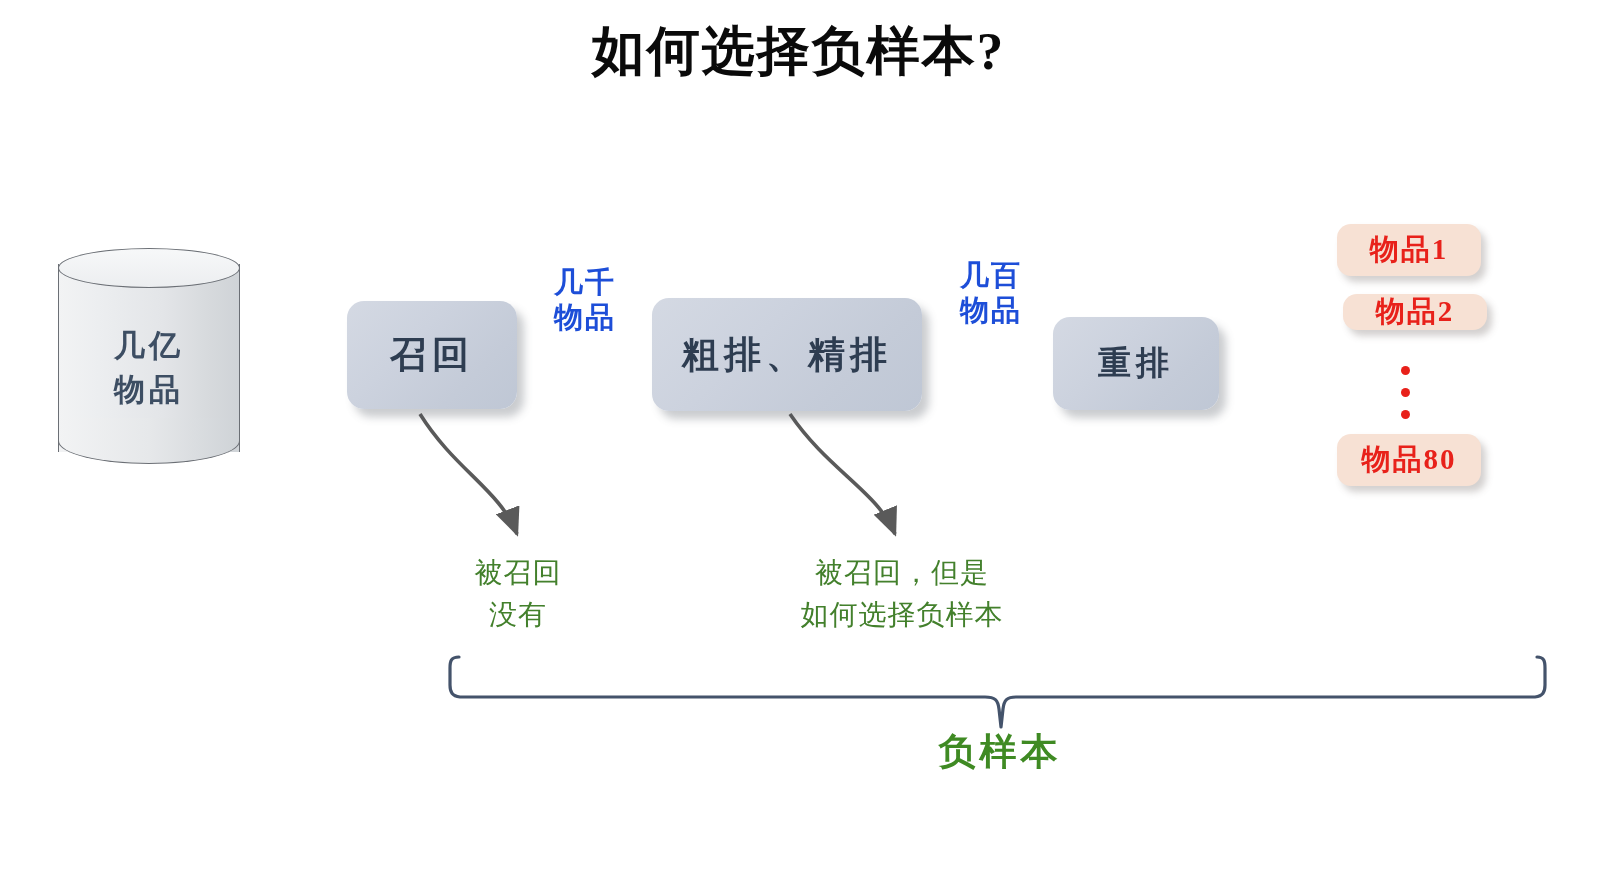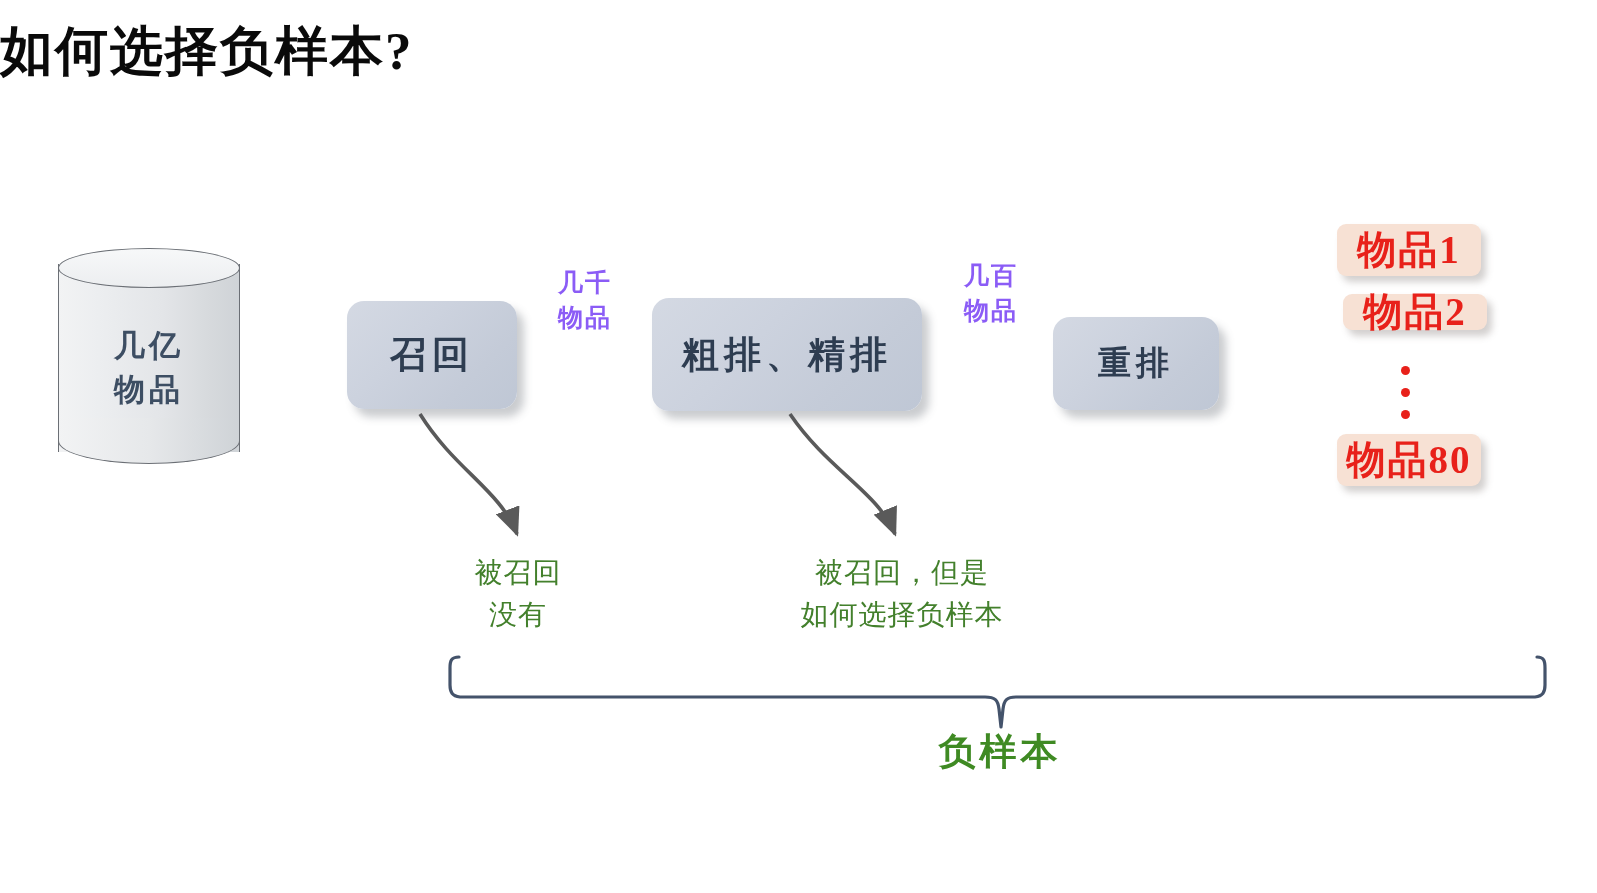--- a/index.html
+++ b/index.html
@@ -24,20 +24,21 @@
     width: 1597px;
     height: 893px;
     pointer-events: none;
   }
 
   .page-title {
     position: absolute;
     left: 0;
     top: 16px;
     width: 1597px;
+    text-align: center;
     font-size: 53px;
     font-weight: bold;
     color: #0a0a0a;
     letter-spacing: 2px;
     font-family: "Liberation Serif", "DejaVu Serif", serif;
   }
 
   
   .cylinder {
     position: absolute;
@@ -107,42 +108,42 @@
     font-weight: 600;
     letter-spacing: 5px;
   }
   #box-recall   { left: 347px; top: 301px; width: 170px; height: 108px; font-size: 37px; }
   #box-rank     { left: 652px; top: 298px; width: 270px; height: 113px; font-size: 37px; }
   #box-rerank   { left: 1053px; top: 309px; width: 166px; height: 93px;  font-size: 33px; margin-top: 8px; }
 
   
   .count-label {
     position: absolute;
-    color: #8b5cf6;
-    font-size: 25px;
+    color: #1d4ed8;
+    font-size: 29px;
     line-height: 35px;
     text-align: center;
     font-weight: 600;
     letter-spacing: 2px;
   }
   .count-label span { display: block; }
   #count-1 { left: 530px; top: 265px; width: 110px; }
   #count-2 { left: 936px; top: 258px; width: 110px; }
 
   
   .item-box {
     position: absolute;
-    border-radius: 9px;
+    border-radius: 14px;
     background: #f7e1d4;
     box-shadow: 5px 6px 7px rgba(110,100,95,0.30);
     display: flex;
     align-items: center;
     justify-content: center;
     color: #e8211a;
-    font-size: 39px;
+    font-size: 29px;
     font-weight: 600;
     letter-spacing: 2px;
   }
   #item-1  { left: 1337px; top: 224px; width: 144px; height: 52px; }
   #item-2  { left: 1299px; top: 294px; width: 144px; height: 36px; margin-left: 44px; }
   #item-80 { left: 1337px; top: 434px; width: 144px; height: 52px; }
 
   .ellipsis-dots {
     position: absolute;
     left: 1395px;

